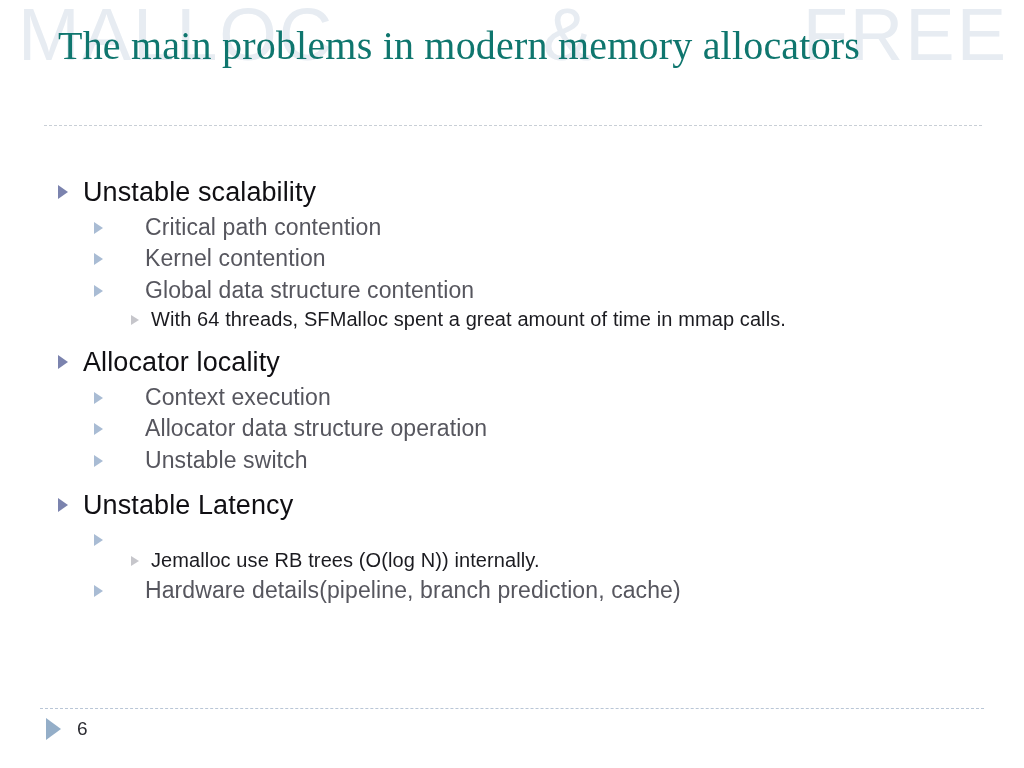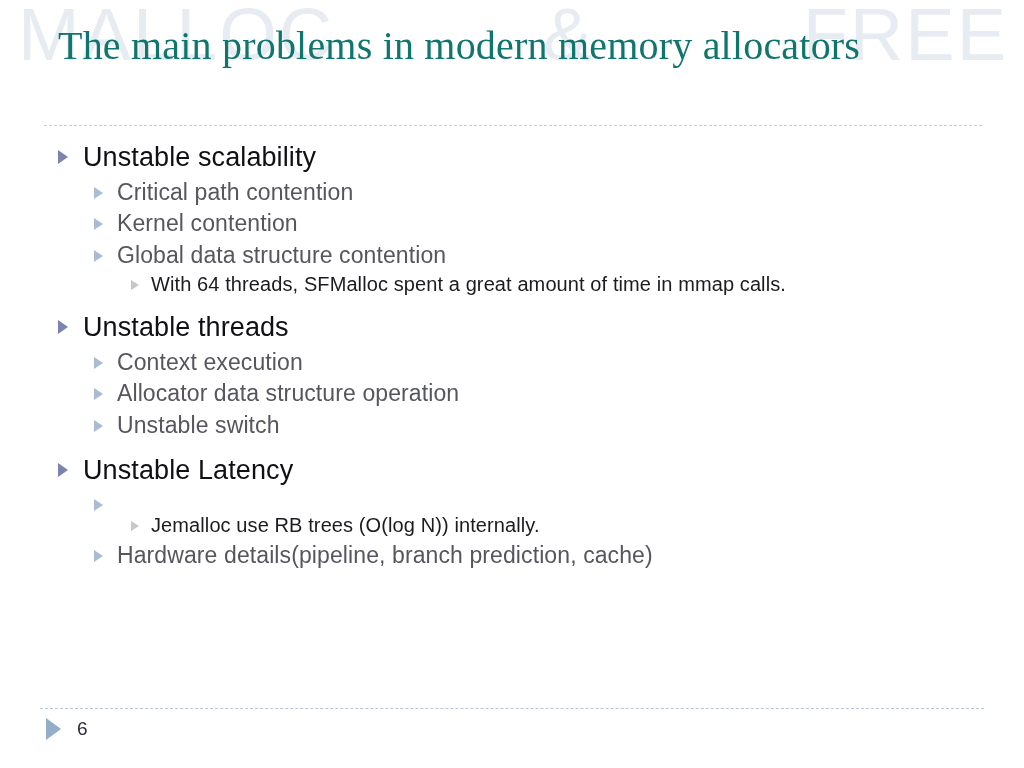--- a/index.html
+++ b/index.html
@@ -77,37 +77,37 @@
 
   .tri {
     flex: 0 0 auto;
     display: inline-block;
     width: 0;
     height: 0;
     border-style: solid;
   }
 
   
-  .lvl1 { padding-left: 14px; margin-bottom: 2px; }
+  .lvl1 { padding-left: 14px; margin-bottom: 2px; margin-top: 35px; }
   .lvl1 .tri {
     border-width: 7px 0 7px 10px;
     border-color: transparent transparent transparent #7b83ae;
     margin-top: 10px;
     margin-right: 15px;
   }
   .lvl1 .txt {
     font-size: 27px;
     line-height: 1.28;
     color: #100f13;
     font-weight: 400;
     letter-spacing: 0.1px;
   }
 
   
-  .lvl2 { padding-left: 50px; margin-bottom: 1px; }
+  .lvl2 { padding-left: 50px; margin-bottom: 1px; gap: 28px; }
   .lvl2 .tri {
     border-width: 6px 0 6px 9px;
     border-color: transparent transparent transparent #a9bcd4;
     margin-top: 10px;
     margin-right: 14px;
   }
   .lvl2 .txt {
     font-size: 23px;
     line-height: 1.33;
     color: #56565e;
@@ -193,21 +193,21 @@
       <div class="item lvl2">
         <span class="tri"></span>
         <span class="txt">Global data structure contention</span>
       </div>
       <div class="item lvl3">
         <span class="tri"></span>
         <span class="txt">With 64 threads, SFMalloc spent a great amount of time in mmap calls.</span>
       </div>
       <div class="item lvl1 gap-before">
         <span class="tri"></span>
-        <span class="txt">Unstable threads</span>
+        <span class="txt">Allocator locality</span>
       </div>
       <div class="item lvl2">
         <span class="tri"></span>
         <span class="txt">Context execution</span>
       </div>
       <div class="item lvl2">
         <span class="tri"></span>
         <span class="txt">Allocator data structure operation</span>
       </div>
       <div class="item lvl2">

